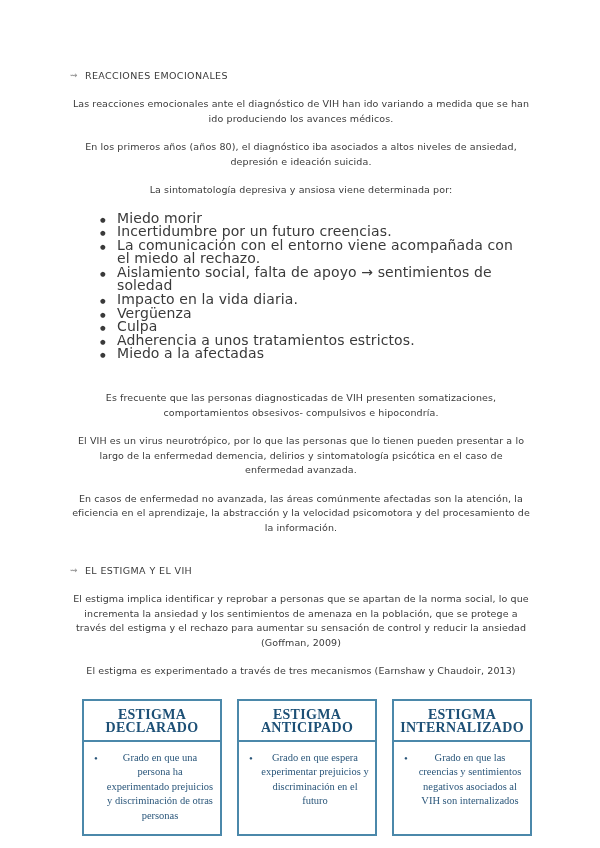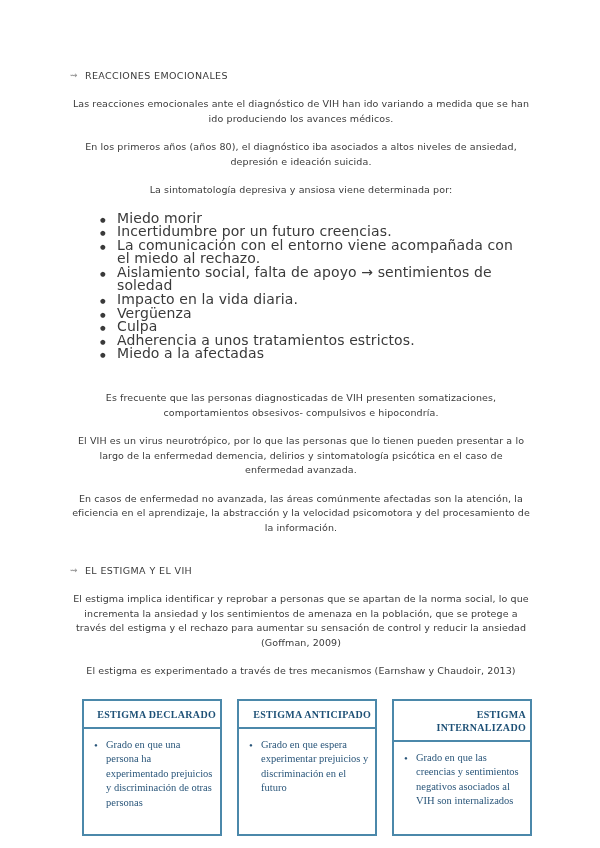--- a/index.html
+++ b/index.html
@@ -72,40 +72,41 @@
   .stigma-box {
     width: 141px;
     min-height: 137px;
     box-sizing: border-box;
     border: 2px solid #4b88aa;
     background: #ffffff;
   }
   .stigma-box .box-title {
     font-family: "Liberation Serif", "DejaVu Serif", serif;
     font-weight: bold;
-    font-size: 10px;
+    font-size: 14px;
     line-height: 13px;
     letter-spacing: 0.3px;
-    text-align: right;
+    text-align: center;
     color: #1d5076;
     padding: 7px 4px 6px 4px;
     border-bottom: 2px solid #4b88aa;
   }
   .stigma-box .box-body {
     list-style: none;
     margin: 0;
     padding: 9px 6px 10px 10px;
   }
   .stigma-box .box-body li {
     position: relative;
     padding-left: 12px;
     font-family: "Liberation Serif", "DejaVu Serif", serif;
     font-size: 10.5px;
     line-height: 14.5px;
     color: #2a567a;
+    text-align: center;
   }
   .stigma-box .box-body li::before {
     content: "•";
     position: absolute;
     left: 0;
     top: 0;
     color: #2a567a;
     font-size: 11px;
   }
 </style>

